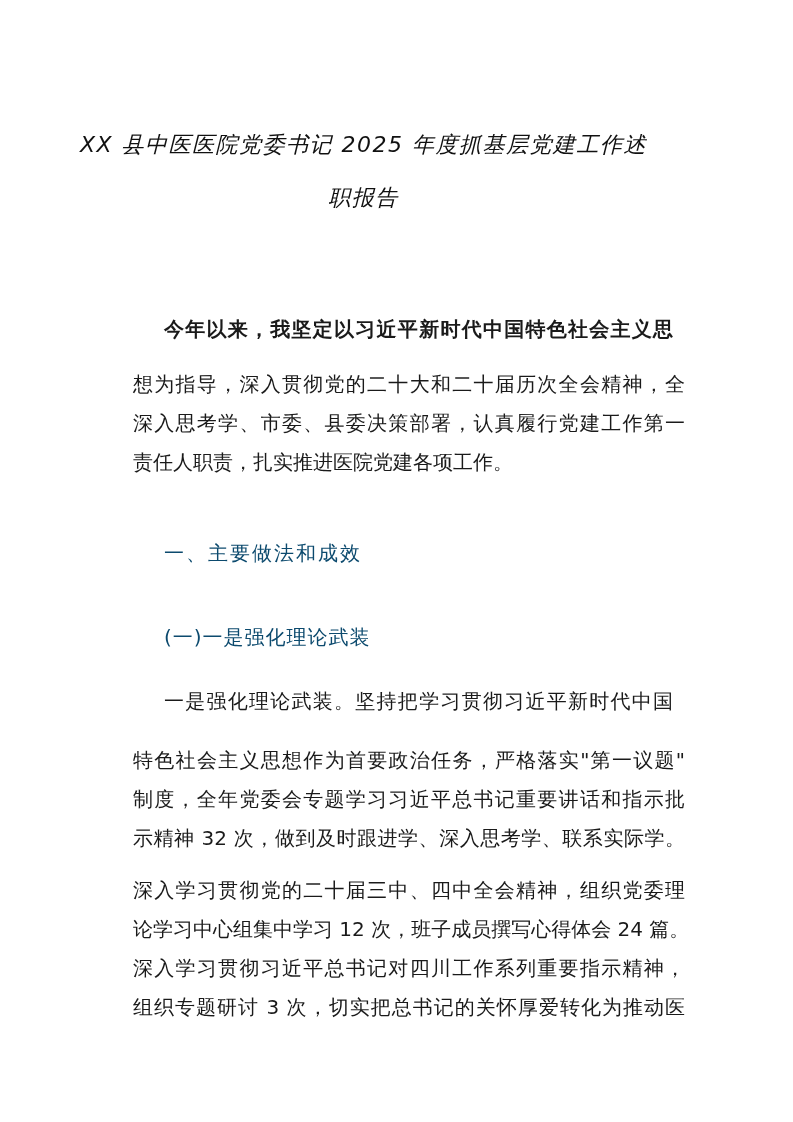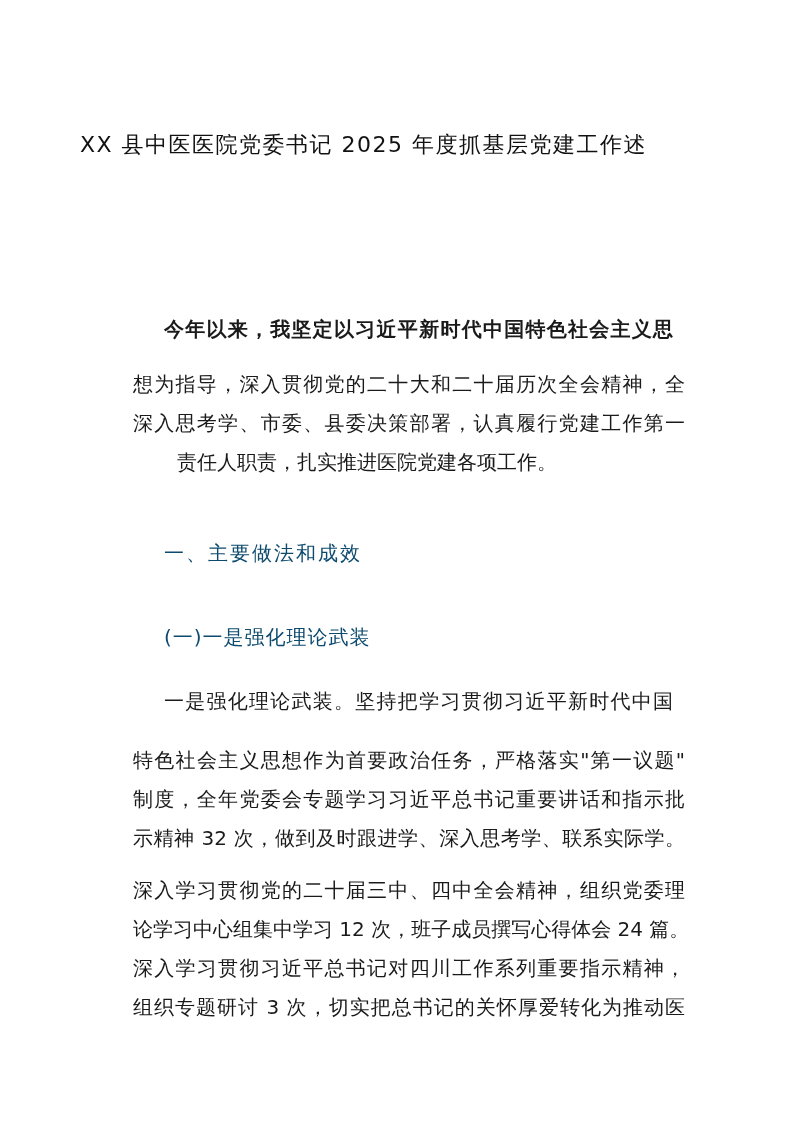--- a/index.html
+++ b/index.html
@@ -1,33 +1,34 @@
 <!DOCTYPE html>
 <html><head>
   <meta charset="utf-8">
   <style>
     html, body { margin: 0; padding: 0; background: #ffffff; }
     body { width: 793px; height: 1122px; position: relative; overflow: hidden;
            font-family: "DejaVu Sans", "Liberation Sans", sans-serif; color: #111111; }
     .page { position: absolute; left: 0; top: 0; width: 793px; height: 1122px; background: #fff; }
     .title-line { position: absolute; left: 0; width: 727px; text-align: center;
-                  font-size: 22px; letter-spacing: 1.5px; color: #111; white-space: nowrap; }
+                  font-size: 22px; letter-spacing: 1.5px; color: #111; white-space: nowrap; font-style: italic; }
     .line { position: absolute; left: 133px; width: 552px; font-size: 20px; line-height: 26px;
             white-space: nowrap; text-align: justify; text-align-last: justify; color: #1a1a1a; }
-    .line.last { text-align-last: left; margin-left: 44px; }
+    .line.last { text-align-last: left; }
     .line.indent { left: 164px; width: 509px; }
     .heading { position: absolute; left: 164px; font-size: 20px; line-height: 26px; white-space: nowrap;
                letter-spacing: 2px; color: #0c4a6e; }
   </style>
 </head>
 <body>
 
 <div class="page">
 
   <div class="title-line" style="top:130px;">XX 县中医医院党委书记 2025 年度抓基层党建工作述</div>
+  <div class="title-line" style="top:183px;">职报告</div>
 
   <div>
     <div class="line indent" style="top:316px;font-weight:bold;">今年以来，我坚定以习近平新时代中国特色社会主义思</div>
     <div class="line" style="top:371px;">想为指导，深入贯彻党的二十大和二十届历次全会精神，全</div>
     <div class="line" style="top:410px;">深入思考学、市委、县委决策部署，认真履行党建工作第一</div>
     <div class="line last" style="top:449px;">责任人职责，扎实推进医院党建各项工作。</div>
   </div>
 
   <div class="heading" style="top:540px;">一、主要做法和成效</div>
 

